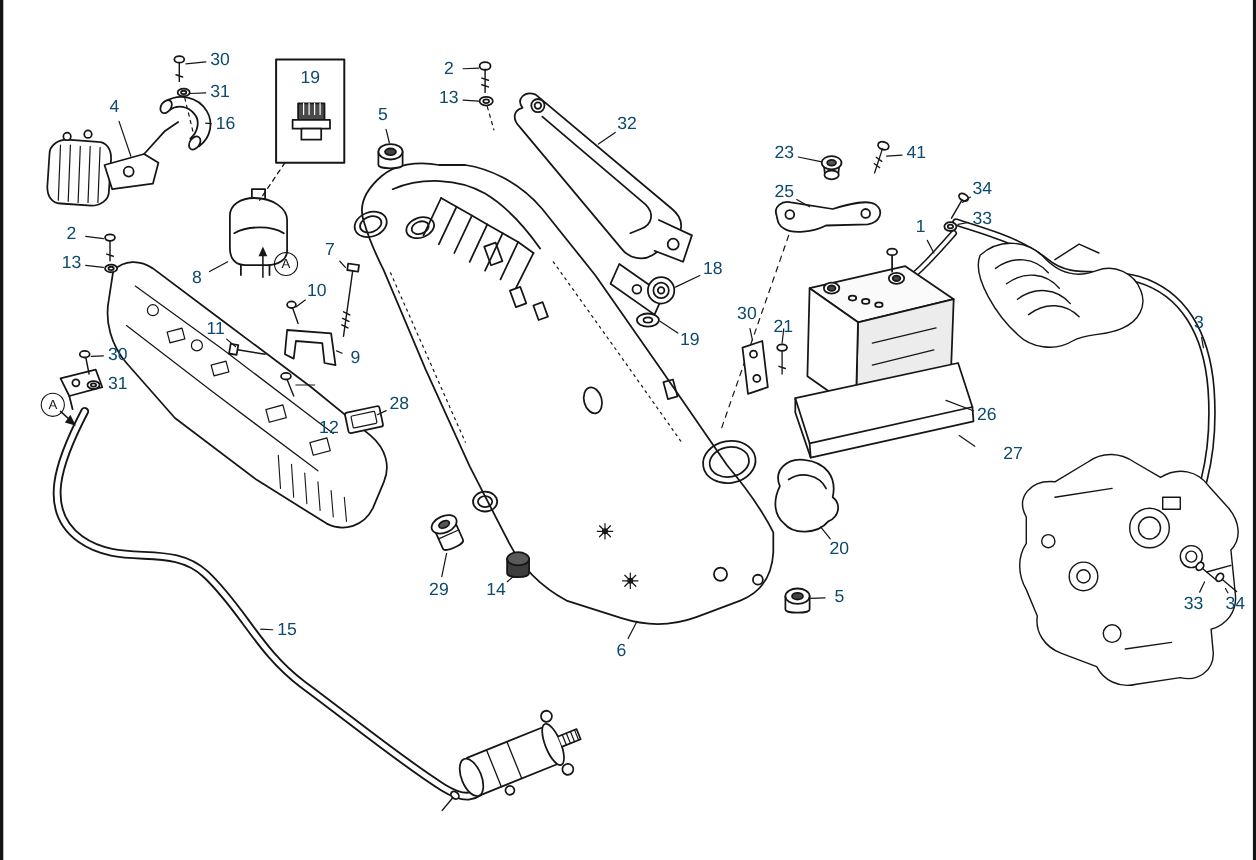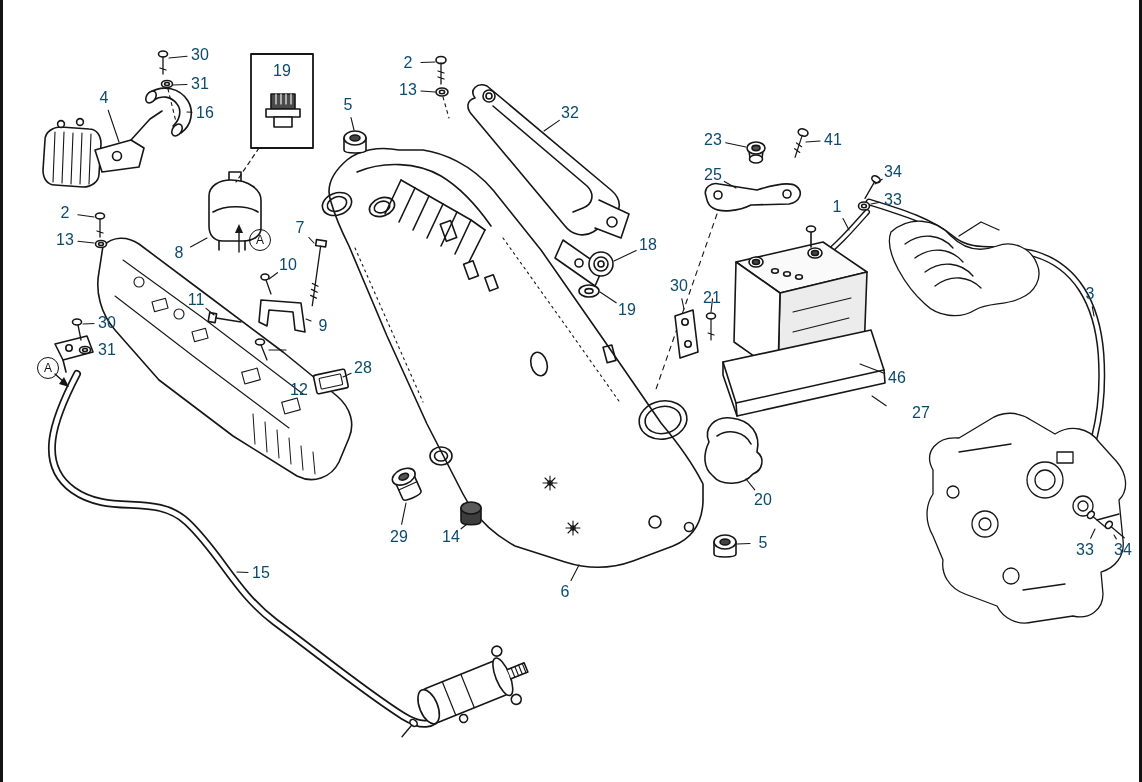--- a/index.html
+++ b/index.html
@@ -408,21 +408,21 @@
       <div class="callout" style="left: 624px; top: 310px;">19</div>
       <div class="callout" style="left: 193px; top: 300px;">11</div>
       <div class="callout" style="left: 320px; top: 326px;">9</div>
       <div class="callout" style="left: 676px; top: 286px;">30</div>
       <div class="callout" style="left: 709px; top: 286px; margin-top: 12px;">21</div>
       <div class="callout" style="left: 1087px; top: 294px;">3</div>
       <div class="callout" style="left: 296px; top: 342px; margin-top: 48px;">12</div>
       <div class="callout" style="left: 104px; top: 323px;">30</div>
       <div class="callout" style="left: 104px; top: 350px;">31</div>
       <div class="callout" style="left: 360px; top: 368px;">28</div>
-      <div class="callout" style="left: 894px; top: 378px;">46</div>
+      <div class="callout" style="left: 894px; top: 378px;">26</div>
       <div class="callout" style="left: 894px; top: 413px; margin-left: 24px;">27</div>
       <div class="callout" style="left: 760px; top: 500px;">20</div>
       <div class="callout" style="left: 396px; top: 537px;">29</div>
       <div class="callout" style="left: 448px; top: 537px;">14</div>
       <div class="callout" style="left: 760px; top: 543px;">5</div>
       <div class="callout" style="left: 562px; top: 592px;">6</div>
       <div class="callout" style="left: 258px; top: 573px;">15</div>
       <div class="callout" style="left: 1082px; top: 550px;">33</div>
       <div class="callout" style="left: 1120px; top: 550px;">34</div>
       <div class="ref-marker" style="left: 257px; top: 240px;">A</div>

